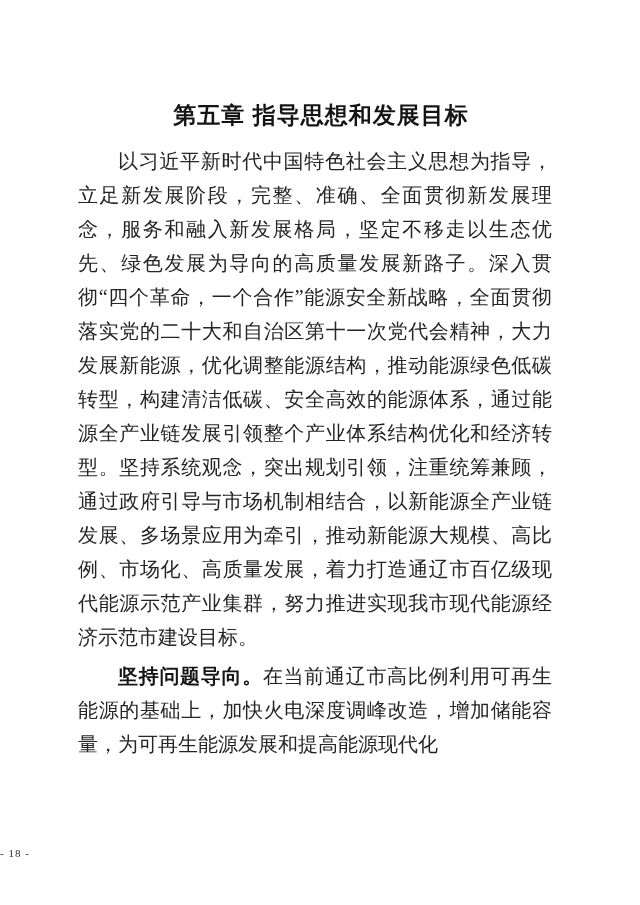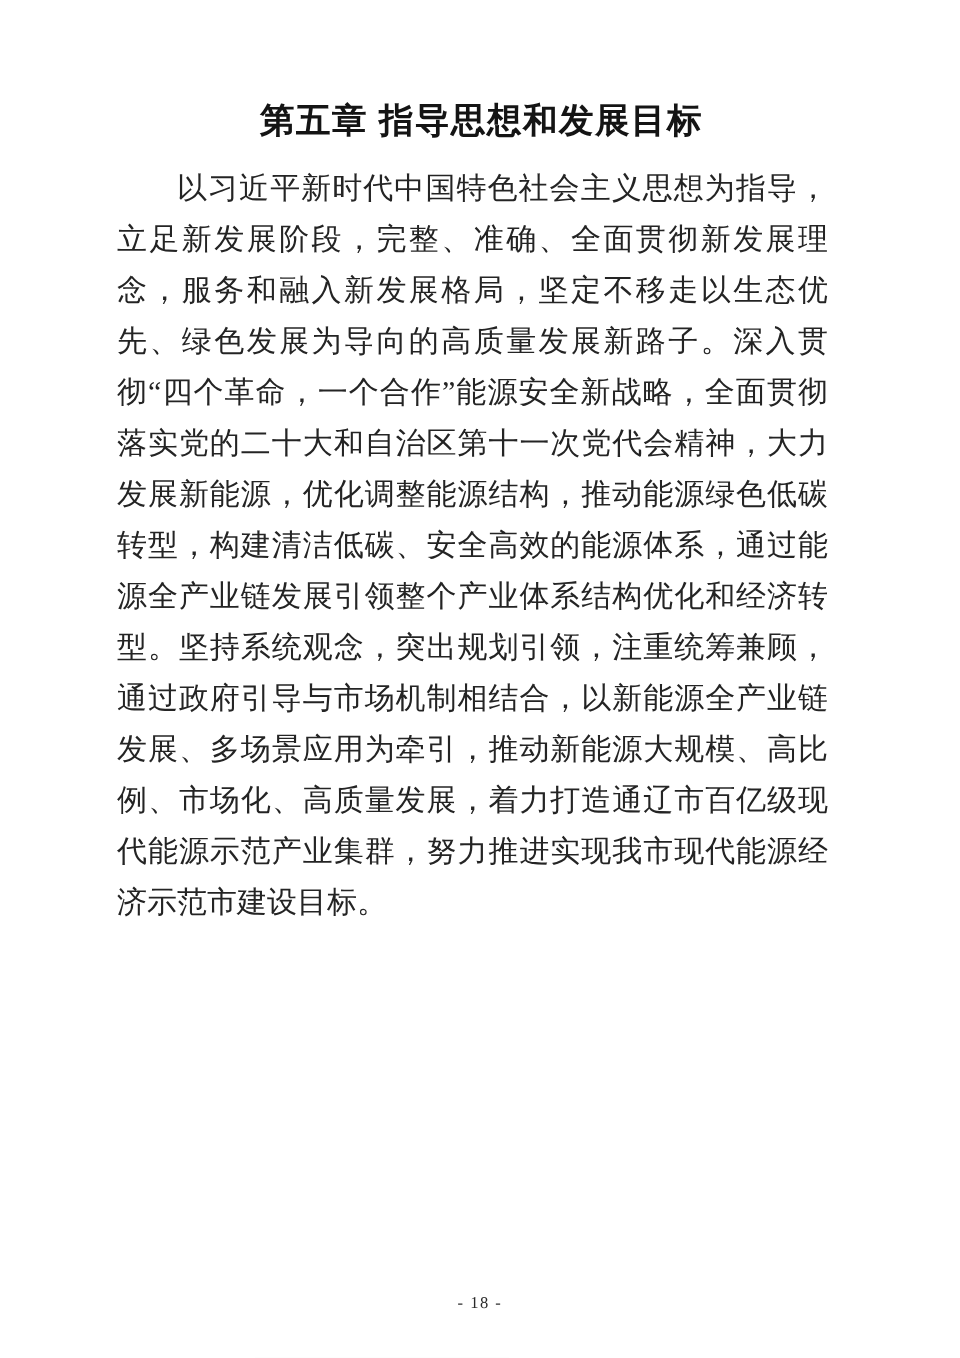--- a/index.html
+++ b/index.html
@@ -7,21 +7,21 @@
     padding: 0;
     background: #fbfbfb;
   }
   .page {
     position: relative;
     width: 640px;
     height: 905px;
     margin: 0 auto;
     background: #ffffff;
     box-sizing: border-box;
-    padding: 65px 76px 0 78px;
+    padding: 100px 76px 0 78px;
     overflow: hidden;
     font-family: "Liberation Serif", "DejaVu Serif", serif;
     color: #1f1f1f;
   }
   .chapter-title {
     margin: 0;
     font-family: "Liberation Sans", "DejaVu Sans", sans-serif;
     font-weight: 700;
     font-size: 23px;
     line-height: 31px;
@@ -58,36 +58,36 @@
   }
   .para-lead {
     font-family: "Liberation Sans", "DejaVu Sans", sans-serif;
     font-weight: 700;
     color: #161616;
   }
   .page-number {
     position: absolute;
     left: 0;
     right: 0;
-    bottom: 30px;
-    text-align: center;
+    bottom: 46px;
     font-size: 11px;
     letter-spacing: 1px;
     color: #2a2a2a;
     font-family: "Liberation Serif", "DejaVu Serif", serif;
   }
 </style>
 </head>
 <body>
 
 <div class="page">
 
   <h1 class="chapter-title">第五章 指导思想和发展目标</h1>
 
 
   <p class="body-para"><span>以习近平新时代中国特色社会主义思想为指导，立足新发展阶段，完整、准确、全面贯彻新发展理念，服务和融入新发展格局，坚定不移走以生态优先、绿色发展为导向的高质量发展新路子。深入贯彻“四个革命，一个合作”能源安全新战略，全面贯彻落实党的二十大和自治区第十一次党代会精神，大力发展新能源，优化调整能源结构，推动能源绿色低碳转型，构建清洁低碳、安全高效的能源体系，通过能源全产业链发展引领整个产业体系结构优化和经济转型。坚持系统观念，突出规划引领，注重统筹兼顾，通过政府引导与市场机制相结合，以新能源全产业链发展、多场景应用为牵引，推动新能源大规模、高比例、市场化、高质量发展，着力打造通辽市百亿级现代能源示范产业集群，努力推进实现我市现代能源经济示范市建设目标。</span></p>
 
 
 
+  <p class="body-para spaced"><strong class="para-lead">坚持问题导向。</strong><span>在当前通辽市高比例利用可再生能源的基础上，加快火电深度调峰改造，增加储能容量，为可再生能源发展和提高能源现代化</span></p>
 
   <div class="page-number">- 18 -</div>
 
 </div>
 
 </body></html>

